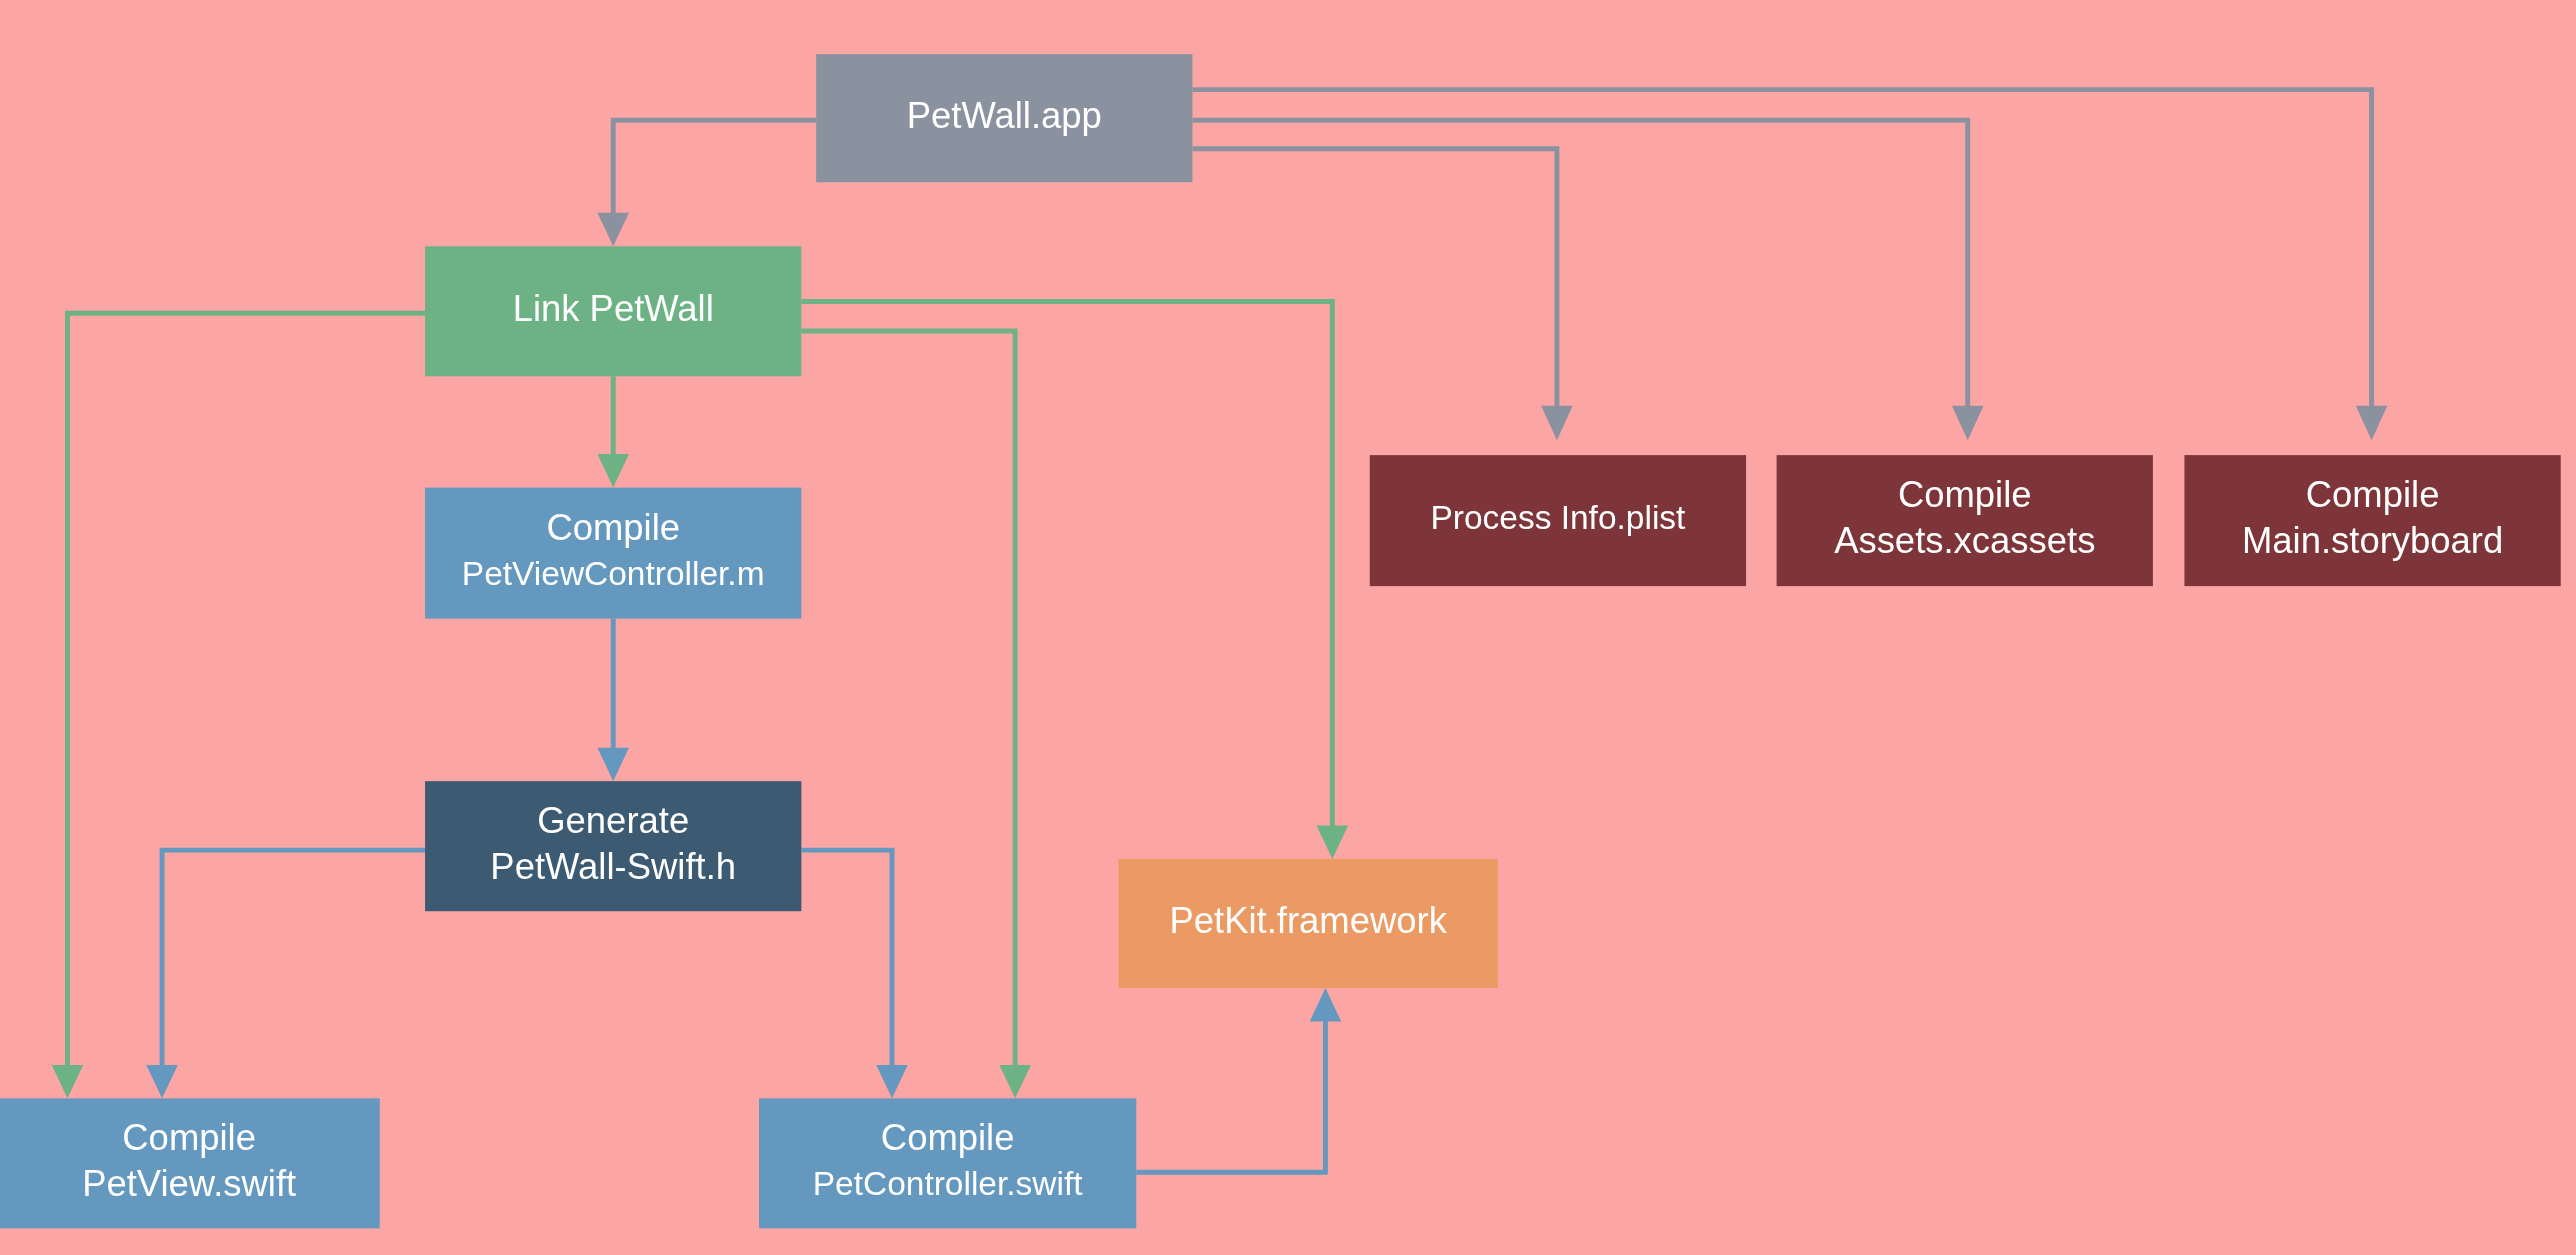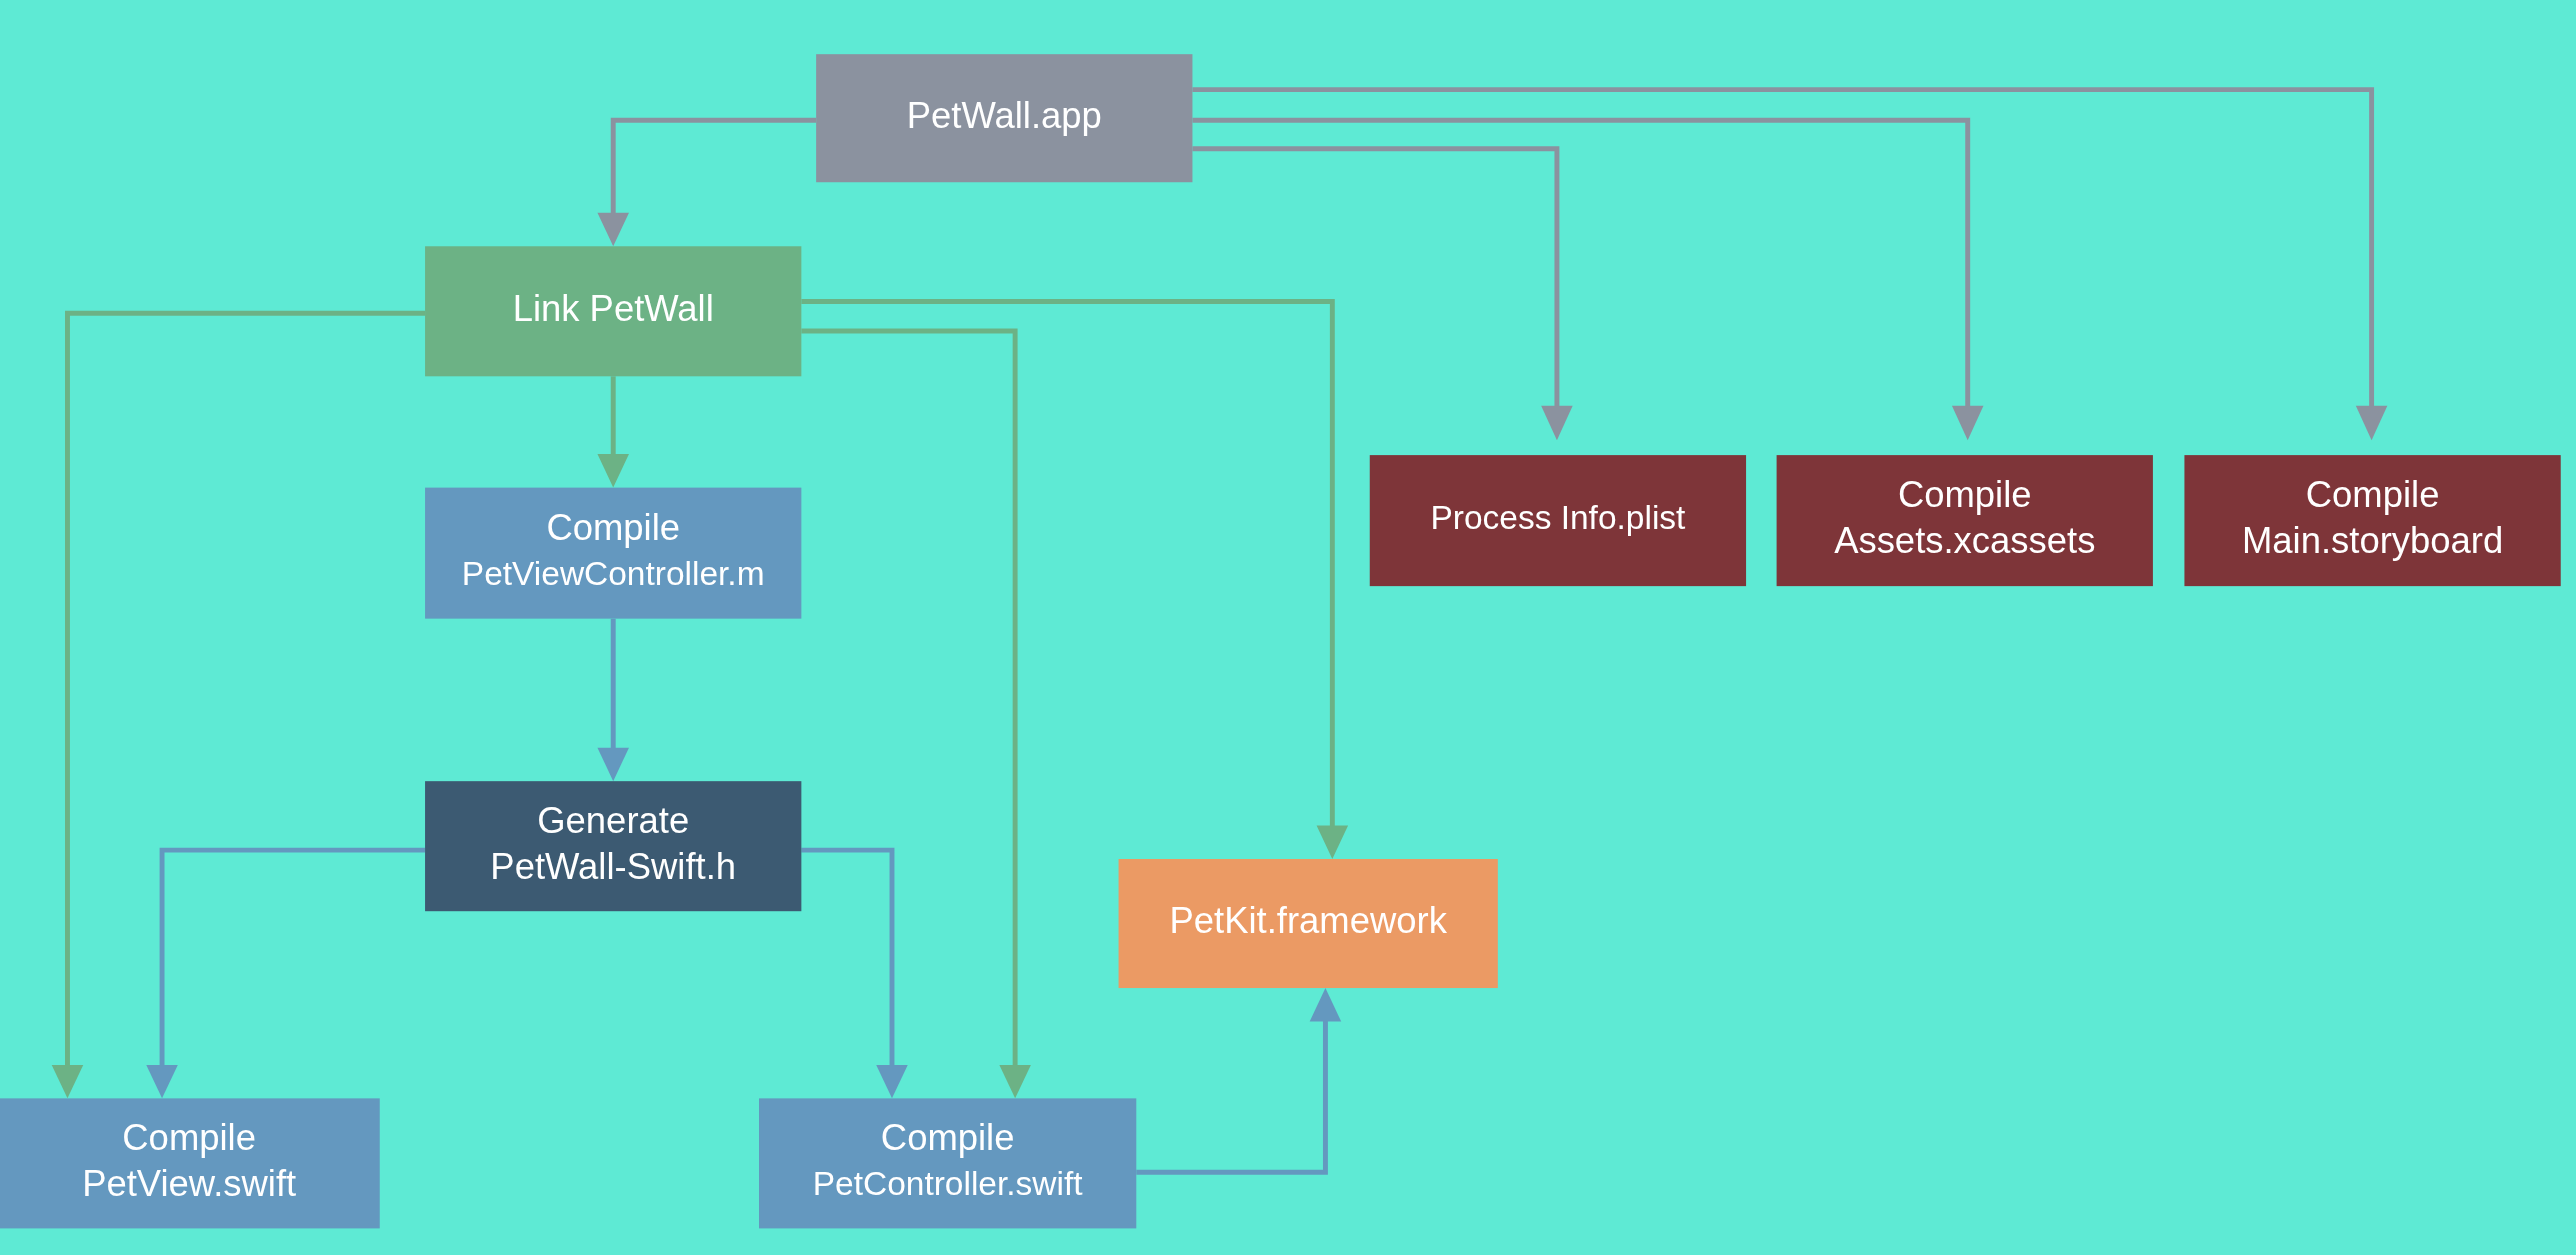--- a/index.html
+++ b/index.html
@@ -11,21 +11,21 @@
   body {
     width: 2576px;
     height: 1255px;
     overflow: hidden;
     font-family: "Liberation Sans", sans-serif;
   }
   #graph-root {
     position: relative;
     width: 2576px;
     height: 1255px;
-    background: #5eead4;
+    background: #fca5a5;
   }
   svg.graph {
     position: absolute;
     top: 0;
     left: 0;
     width: 2576px;
     height: 1255px;
     display: block;
   }
   .node-rect {

